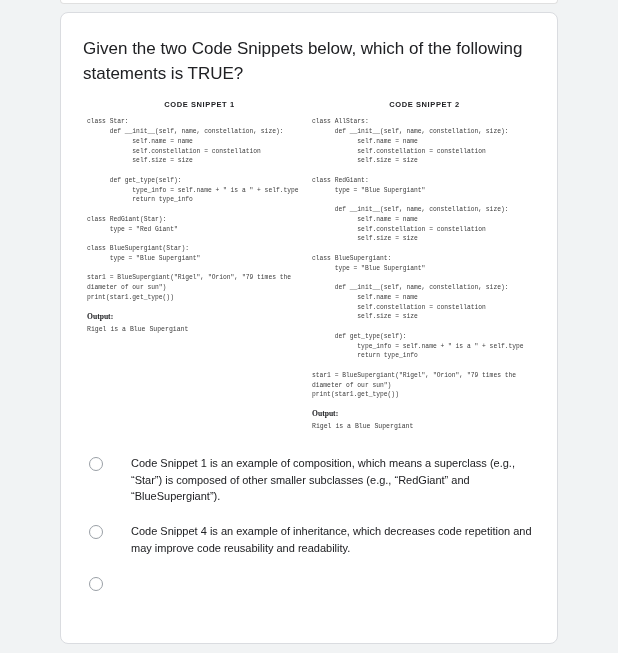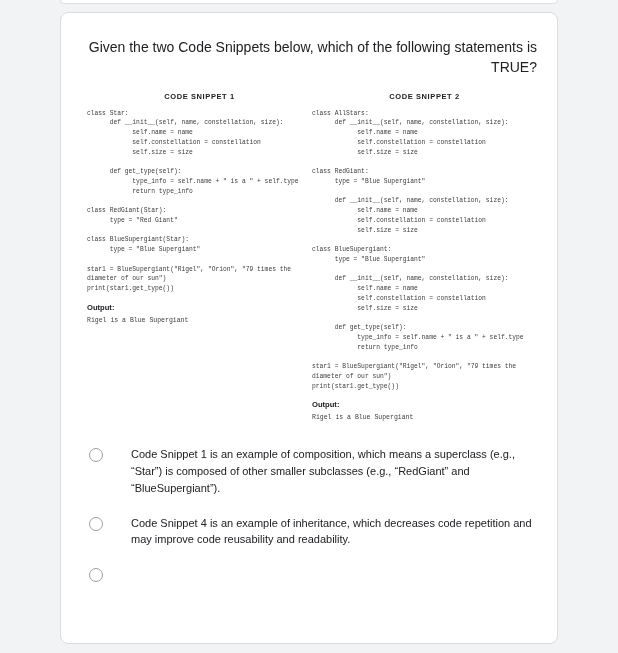--- a/index.html
+++ b/index.html
@@ -34,25 +34,24 @@
     top: 12px;
     width: 498px;
     height: 632px;
     background: #ffffff;
     border: 1px solid #dadce0;
     border-radius: 8px;
     box-sizing: border-box;
     padding: 18px 20px 10px 20px;
   }
   .question {
-    font-size: 14px;
+    font-size: 17px;
     color: #202124;
     line-height: 1.45;
     margin: 6px 0 14px 2px;
-    text-align: right;
   }
   .snippets {
     display: flex;
     flex-direction: row;
     padding-left: 6px;
   }
   .snippet {
     flex: 1 1 50%;
     min-width: 0;
   }
@@ -65,21 +64,21 @@
     margin-bottom: 8px;
   }
   .code {
     font-family: "Liberation Mono", "DejaVu Sans Mono", monospace;
     font-size: 6.3px;
     line-height: 1.55;
     color: #3c3c3c;
     white-space: pre;
   }
   .out-label {
-    font-family: Liberation Sans, sans-serif;
+    font-family: Liberation Serif, serif;
     font-size: 7.6px;
     font-weight: bold;
     color: #202124;
     margin-top: 9px;
     margin-bottom: 5px;
   }
   .out-text {
     font-family: "Liberation Mono", "DejaVu Sans Mono", monospace;
     font-size: 6.5px;
     color: #3c3c3c;

